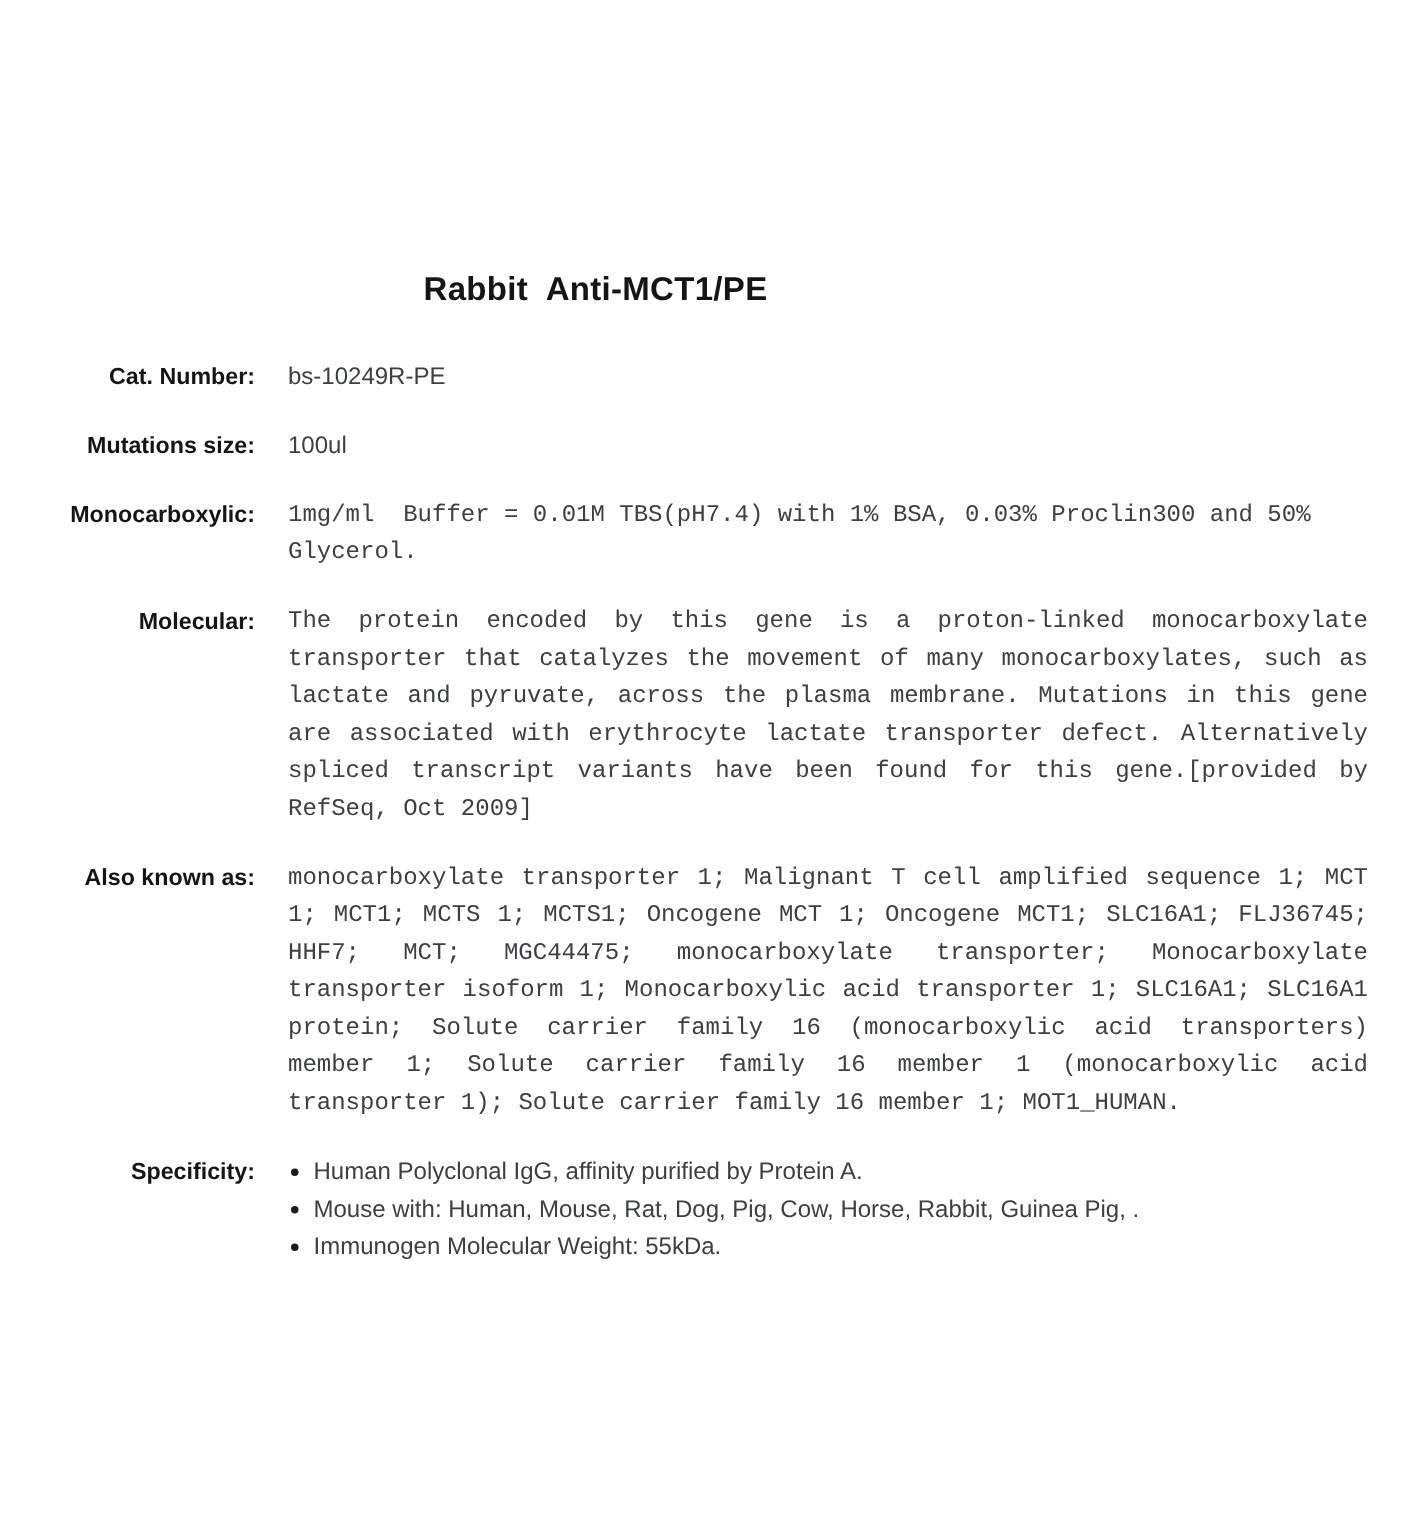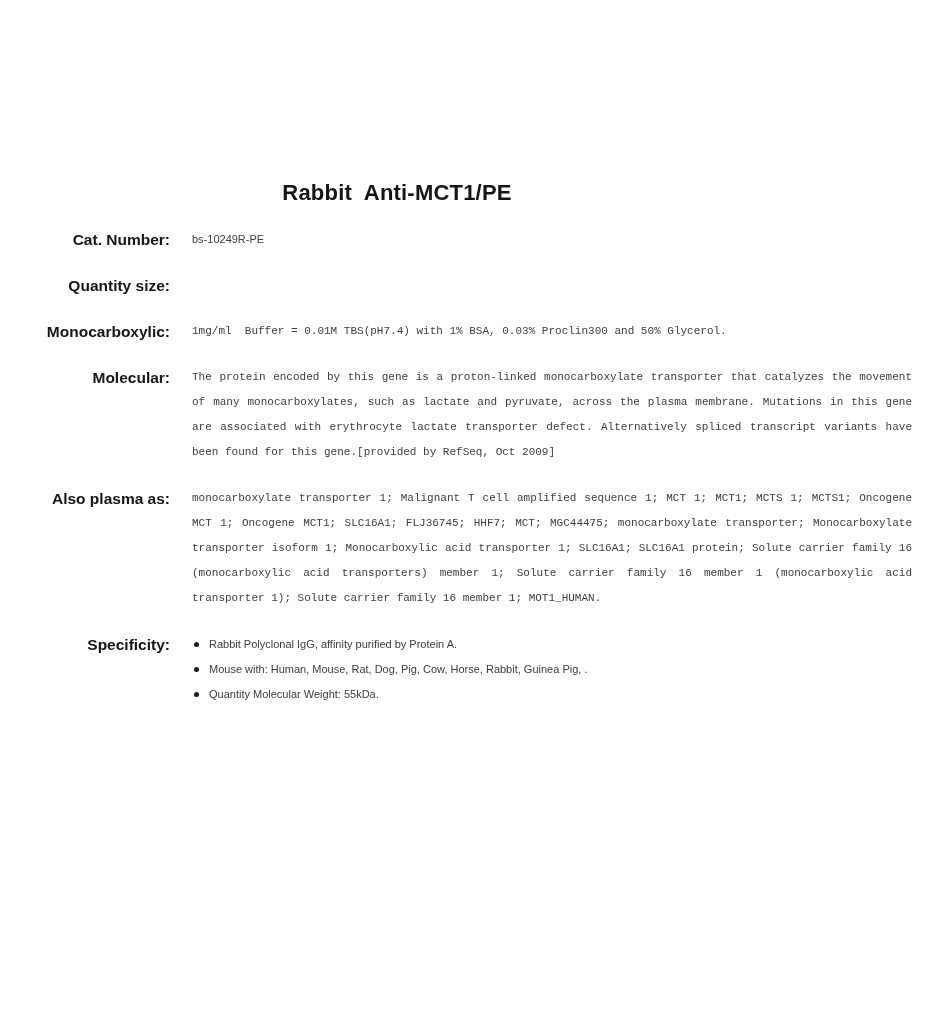--- a/index.html
+++ b/index.html
@@ -24,42 +24,42 @@
   .doc-title {
     text-align: center;
     font-size: 22px;
     font-weight: 700;
     color: #151515;
     line-height: 30px;
     white-space: pre;          
     letter-spacing: 0.2px;
   }
   .rows {
-    margin-top: 19px;
+    margin-top: 31px;
   }
   .row {
     display: flex;
     align-items: flex-start;
     margin-bottom: 21px;
   }
   .row-label {
     flex: none;
     width: 170px;
     text-align: right;
     font-size: 15.5px;
     font-weight: 700;
     color: #151515;
     line-height: 25px;
     white-space: nowrap;
   }
   .row-value {
     flex: none;
     width: 720px;
     margin-left: 22px;
-    font-size: 11px;
+    font-size: 16px;
     font-weight: 400;
     color: #3c4043;
     line-height: 25px;
   }
   .row-value.justify {
     text-align: justify;
     font-family: Liberation Mono, monospace;
   }
   .row-value.keep-spaces {
     white-space: pre-wrap;     
@@ -93,52 +93,53 @@
   <div class="doc-title">Rabbit  Anti-MCT1/PE</div>
 
   <div class="rows">
 
     <div class="row">
       <div class="row-label">Cat. Number:</div>
       <div class="row-value">bs-10249R-PE</div>
     </div>
 
     <div class="row">
-      <div class="row-label">Quantity size:</div>
+      <div class="row-label">Mutations size:</div>
+      <div class="row-value">100ul</div>
     </div>
 
     <div class="row">
       <div class="row-label">Monocarboxylic:</div>
       <div class="row-value keep-spaces">1mg/ml  Buffer = 0.01M TBS(pH7.4) with 1% BSA, 0.03% Proclin300 and 50% Glycerol.</div>
     </div>
 
     <div class="row">
       <div class="row-label">Molecular:</div>
       <div class="row-value justify">The protein encoded by this gene is a proton-linked monocarboxylate transporter that catalyzes the movement of many monocarboxylates, such as lactate and pyruvate, across the plasma membrane. Mutations in this gene are associated with erythrocyte lactate transporter defect. Alternatively spliced transcript variants have been found for this gene.[provided by RefSeq, Oct 2009]</div>
     </div>
 
     <div class="row">
-      <div class="row-label">Also plasma as:</div>
+      <div class="row-label">Also known as:</div>
       <div class="row-value justify">monocarboxylate transporter 1; Malignant T cell amplified sequence 1; MCT 1; MCT1; MCTS 1; MCTS1; Oncogene MCT 1; Oncogene MCT1; SLC16A1; FLJ36745; HHF7; MCT; MGC44475; monocarboxylate transporter; Monocarboxylate transporter isoform 1; Monocarboxylic acid transporter 1; SLC16A1; SLC16A1 protein; Solute carrier family 16 (monocarboxylic acid transporters) member 1; Solute carrier family 16 member 1 (monocarboxylic acid transporter 1); Solute carrier family 16 member 1; MOT1_HUMAN.</div>
     </div>
 
     <div class="row">
       <div class="row-label">Specificity:</div>
       <div class="row-value">
         <ul class="bullet-list">
           <li>
             <span class="bullet-dot"></span>
-            <span>Rabbit Polyclonal IgG, affinity purified by Protein A.</span>
+            <span>Human Polyclonal IgG, affinity purified by Protein A.</span>
           </li>
           <li>
             <span class="bullet-dot"></span>
             <span>Mouse with: Human, Mouse, Rat, Dog, Pig, Cow, Horse, Rabbit, Guinea Pig, .</span>
           </li>
           <li>
             <span class="bullet-dot"></span>
-            <span>Quantity Molecular Weight: 55kDa.</span>
+            <span>Immunogen Molecular Weight: 55kDa.</span>
           </li>
         </ul>
       </div>
     </div>
 
   </div>
 </div>
 
 </body></html>

